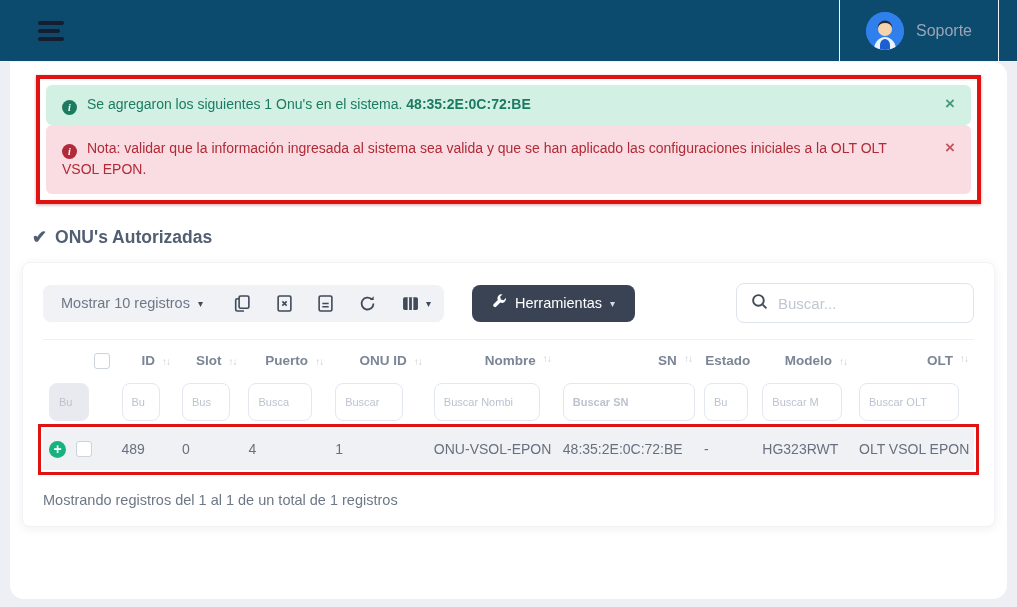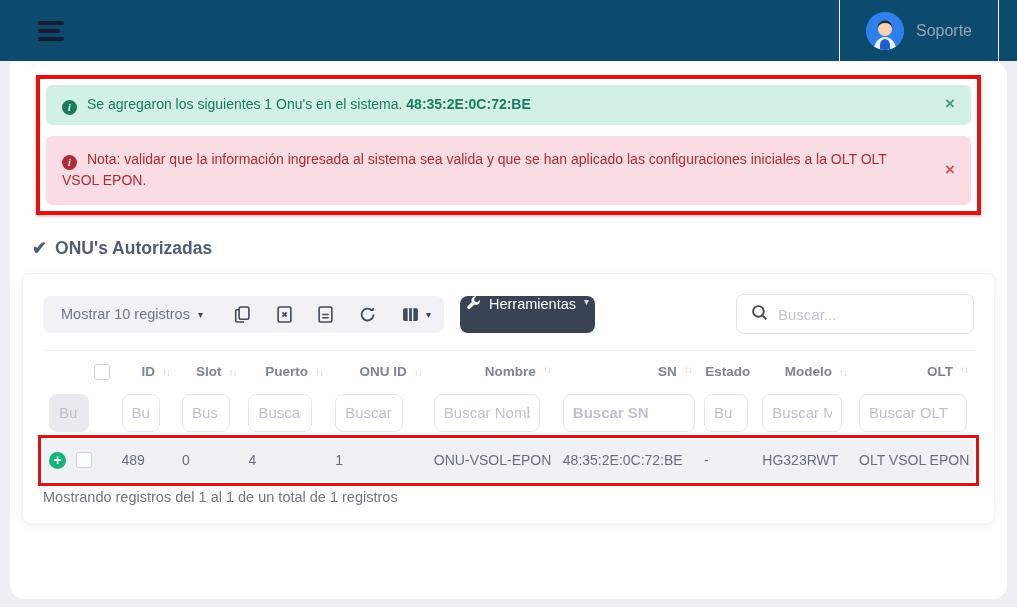--- a/index.html
+++ b/index.html
@@ -17,21 +17,21 @@
 
   
   .main { background:#fff; margin:0 10px; height:537px; border-radius:0 14px 14px 14px; padding:13px 10px 0 10px; position:relative; }
 
   
   .annotate { border:4px solid #e01212; box-shadow:0 1px 3px rgba(120,0,0,.35); }
   .alerts-annotation { margin:0 16px; padding:6px; }
 
   
   .alert { border-radius:6px; padding:9px 16px; font-size:14px; display:flex; align-items:flex-start; line-height:1.55; }
-  .alert + .alert { margin-top:11px;align-items:center; }
+  .alert + .alert { margin-top:0; }
   .alert-success { background:#d2f0e4; color:#1b7b61; }
   .alert-danger  { background:#fadde2; color:#b02a37; padding-top:13px; padding-bottom:13px; }
   .alert .body { flex:1; padding-right:30px; }
   .info-dot { display:inline-block; width:15px; height:15px; border-radius:50%; color:#fff; font-size:10px; font-weight:bold; text-align:center; line-height:15px; margin-right:6px; position:relative; top:2px; font-family:"Liberation Serif", serif; font-style:italic; }
   .alert-success .info-dot { background:#1b7b61; }
   .alert-danger  .info-dot { background:#b02a37; }
   .alert .close { font-size:17px; line-height:1.2; cursor:pointer; opacity:.75; font-weight:bold; }
   .mac { font-weight:bold; }
 
   
@@ -42,43 +42,43 @@
   .card { margin:14px 2px 0 2px; background:#fff; border:1px solid #f1f3f7; border-radius:8px; box-shadow:0 2px 10px rgba(60,70,100,.08); padding:20px 20px 18px 20px; }
 
   
   .toolbar { display:flex; align-items:center; justify-content:space-between; }
   .btn-group { display:inline-flex; align-items:stretch; background:#f0f2f5; border-radius:8px; height:37px; }
   .length-menu { display:flex; align-items:center; gap:8px; padding:0 18px; font-size:14.5px; color:#6e7787; cursor:pointer; }
   .caret { font-size:10px; color:#3f4a5a; }
   .tool-btn { display:flex; align-items:center; padding:0 13px; color:#3f4a5a; cursor:pointer; }
   .tool-btn svg { display:block; }
   .colvis { gap:7px; }
-  .tools-btn { display:flex; align-items:flex-start; gap:8px; background:#3a4354; color:#fff; border:none; border-radius:8px; height:37px; padding:0 6px; font-size:14.5px; font-family:inherit; cursor:pointer; margin-left:16px; }
+  .tools-btn { display:flex; align-items:center; gap:8px; background:#3a4354; color:#fff; border:none; border-radius:8px; height:37px; padding:0 20px; font-size:14.5px; font-family:inherit; cursor:pointer; margin-left:28px; }
   .tools-btn .caret { color:#d7dbe2; }
   .search-wrap { display:flex; align-items:center; gap:10px; border:1px solid #dfe3ea; border-radius:8px; height:40px; width:238px; padding:0 14px; }
   .search-wrap input { border:none; outline:none; flex:1; font-size:15px; font-family:inherit; color:#ef4444; width:100%; }
   .search-wrap input::placeholder { color:#c0c7d2; }
 
   
   table { width:100%; border-collapse:collapse; table-layout:fixed; margin-top:16px; border-top:1px solid #eef0f4; }
   th { text-align:right; font-size:13.5px; color:#7b8595; padding:12px 6px 10px 6px; white-space:nowrap; overflow:hidden; }
   .sort-icon { color:#c6ccd6; font-size:10px; letter-spacing:-1px; margin-left:7px; cursor:pointer; }
   td { padding:6px; font-size:14px; color:#68707f; white-space:nowrap; overflow:hidden; }
   .filter-row td { padding:4px 6px 8px 6px; }
-  .filter-input { height:38px; border:1px solid #e3e7ee; border-radius:8px; background:#fff; padding:10px 9px; font-size:15px; font-family:inherit; color:#1d4ed8; }
+  .filter-input { height:38px; border:1px solid #e3e7ee; border-radius:8px; background:#fff; padding:10px 9px; font-size:11px; font-family:inherit; color:#1d4ed8; }
   .filter-input::placeholder { color:#bcc3cf; }
   .filter-input.disabled { background:#e8eaef; border-color:#e8eaef; }
   .data-row { background:#f0f1f4; outline:3px solid #e01212; outline-offset:2px; }
   .data-row td { height:41px; }
   .cb { display:inline-block; width:16px; height:16px; background:#fff; border:1px solid #ccd3dd; border-radius:3px; vertical-align:middle; cursor:pointer; }
   .expander-cell { display:flex; align-items:center; gap:10px; }
   .plus-btn { width:17px; height:17px; border-radius:50%; background:#16b47c; color:#fff; font-size:14px; line-height:16px; text-align:center; font-weight:bold; cursor:pointer; flex:0 0 auto; }
 
   
-  .summary { margin-top:8px; font-size:14.5px; color:#6e7787; }
+  .summary { margin-top:22px; font-size:14.5px; color:#6e7787; }
   .paging-bar { display:flex; justify-content:flex-end; margin-top:12px; }
   .pagination { display:inline-flex; border:1px solid #e6e9ef; border-radius:8px; overflow:hidden; background:#fff; box-shadow:0 1px 3px rgba(60,70,100,.06); }
   .page-item { padding:10px 17px; font-size:14.5px; color:#6e7787; cursor:pointer; }
   .page-item.active { background:#6d78f0; color:#fff; padding:10px 19px; }
 </style>
 </head>
 <body>
 
 <header class="topbar">
   <div class="hamburger">
@@ -229,21 +229,21 @@
       <tr class="filter-row">
         <td><input class="filter-input disabled" style="width: 40px;" placeholder="Bu"></td>
         <td><input class="filter-input" style="width: 38px;" placeholder="Bu"></td>
         <td><input class="filter-input" style="width: 48px;" placeholder="Bus"></td>
         <td><input class="filter-input" style="width: 64px;" placeholder="Busca"></td>
         <td><input class="filter-input" style="width: 68px;" placeholder="Buscar"></td>
         <td><input class="filter-input" style="width: 106px;" placeholder="Buscar Nombi"></td>
         <td><input class="filter-input" style="width: 132px; font-weight: bold;" placeholder="Buscar SN"></td>
         <td><input class="filter-input" style="width: 44px;" placeholder="Bu"></td>
         <td><input class="filter-input" style="width: 80px;" placeholder="Buscar M"></td>
-        <td><input class="filter-input" style="width: 108px;" placeholder="Buscar OLT"></td>
+        <td><input class="filter-input" style="width: 100px;" placeholder="Buscar OLT"></td>
       </tr>
       <tr class="data-row">
         <td>
           <span class="expander-cell">
             <span class="plus-btn">+</span>
             <span class="cb"></span>
           </span>
         </td>
         <td>489</td>
         <td>0</td>

